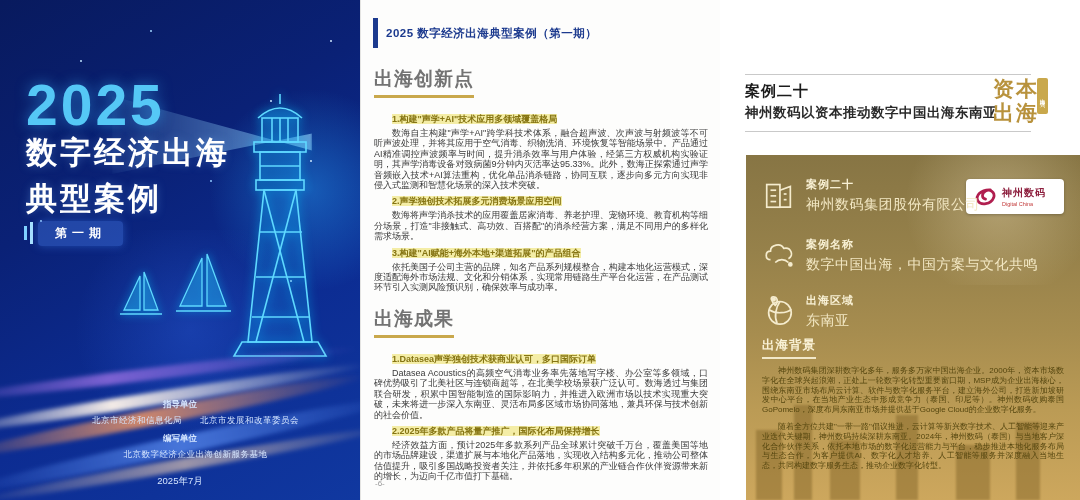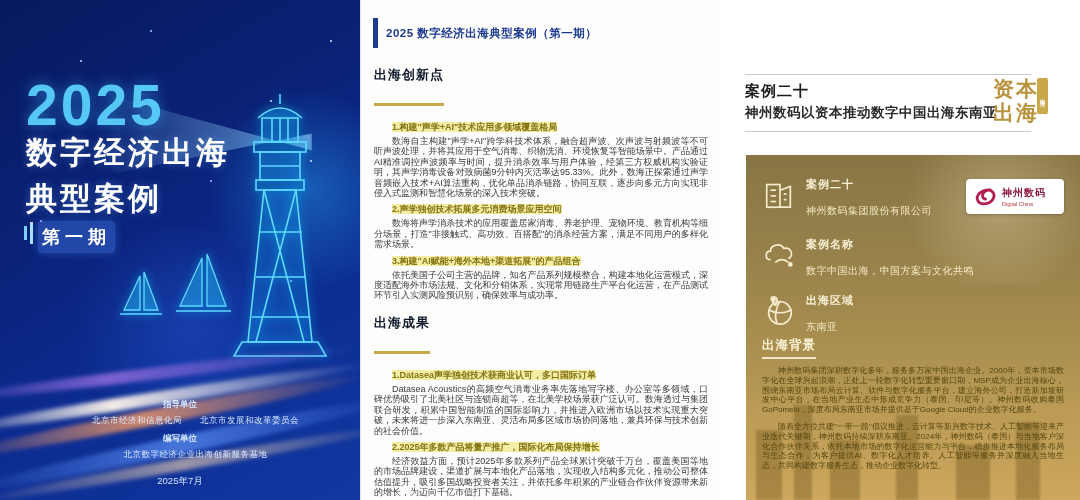--- a/index.html
+++ b/index.html
@@ -30,40 +30,40 @@
     background:linear-gradient(90deg,rgba(90,130,235,0),rgba(90,140,240,.75) 50%,rgba(90,130,235,0)); }
   .t5 { left:-30px; top:458px; width:430px; height:12px; transform:rotate(-10deg);
     background:linear-gradient(90deg,rgba(250,210,170,0),rgba(250,215,180,.6) 50%,rgba(250,210,170,0)); }
   .cover-year { position:absolute; left:26px; top:72px; font-size:57px; font-weight:800; letter-spacing:3px;
     color:#55c8f6; text-shadow:0 0 14px rgba(60,180,255,.55); }
   .cover-t1 { position:absolute; left:26px; top:132px; font-size:31px; font-weight:800; color:#fff; letter-spacing:3px;
     text-shadow:0 0 8px rgba(120,190,255,.35); }
   .cover-t2 { position:absolute; left:26px; top:178px; font-size:31px; font-weight:800; color:#fff; letter-spacing:3px;
     text-shadow:0 0 8px rgba(120,190,255,.35); }
   .issue-badge { position:absolute; left:38px; top:221px; background:rgba(80,140,255,.35); border-radius:4px;
-    padding:4px 4px; color:#fff; font-size:18px; font-weight:700; letter-spacing:5px;
+    padding:4px 17px; color:#fff; font-size:12px; font-weight:700; letter-spacing:5px;
     box-shadow:0 0 10px rgba(70,140,255,.4); }
   .issue-bar1 { position:absolute; left:24px; top:226px; width:3px; height:14px; background:#7fd0ff; }
   .issue-bar2 { position:absolute; left:30px; top:222px; width:3px; height:22px; background:#a9e2ff; }
   .lighthouse { position:absolute; right:14px; top:92px; filter:drop-shadow(0 0 5px rgba(0,200,255,.85)); }
   .boats { position:absolute; left:118px; top:248px; filter:drop-shadow(0 0 4px rgba(0,200,255,.8)); }
   .cover-footer { position:absolute; left:0; bottom:0; width:100%; text-align:center; color:#d6e6ff; }
   .cf-label { font-size:8.5px; font-weight:700; margin-top:6px; }
   .cf-orgs { font-size:8.5px; margin-top:4px; letter-spacing:.5px;padding-left:31px; }
   .cf-date { font-size:9.5px; margin-top:14px; margin-bottom:12px; }
 
   
   .mid { position:absolute; left:360px; top:0; width:396px; height:500px; background:#fdfdfc;
     border-left:1px solid #e4e4e2; border-right:1px solid #e4e4e2; }
   .mid-header { position:absolute; left:12px; top:18px; display:flex; align-items:center; }
   .mid-header .vbar { width:5px; height:30px; background:#1c3a8e; margin-right:8px; }
   .mid-header .htxt { font-size:11.5px; font-weight:800; color:#1c3a8e; letter-spacing:.5px; }
   .mid-body { position:absolute; left:13px; top:66px; width:334px; }
-  .sec-head { font-size:13px; font-weight:800; color:#0f172a; width:fit-content;
-    border-bottom:3px solid #c9a84c; padding-bottom:19px; letter-spacing:1px; }
+  .sec-head { font-size:19px; font-weight:800; color:#737373; width:fit-content;
+    border-bottom:3px solid #c9a84c; padding-bottom:3px; letter-spacing:1px; }
   .sec-head.second { margin-top:13px; }
   .item-head { display:inline; background:#f4eda6; color:#857413; font-weight:700; font-size:9px; line-height:12px; }
   .item-head-wrap { padding-left:18px; }
   .item-body { font-size:9px; line-height:10.4px; color:#3a3a3a; text-align:justify; text-indent:2em; margin-top:2px; }
   .mid .first-gap { margin-top:10px; }
   .pageno { position:absolute; left:14px; bottom:12px; font-size:8px; color:#999; }
 
   
   .right { position:absolute; left:720px; top:0; width:360px; height:500px; background:#fff; overflow:hidden; }
   .r-line { position:absolute; left:25px; width:286px; height:1px; background:#c9c9c9; }
@@ -79,21 +79,21 @@
     background:linear-gradient(180deg,#877544 0%,#96814a 28%,#a78d4f 52%,#bb9b55 74%,#cda75d 100%); }
   .gold-box .sky { position:absolute; right:-30px; top:-30px; width:220px; height:160px;
     background:radial-gradient(circle,rgba(255,240,205,.30),rgba(255,240,205,0) 70%); }
   .bldg { position:absolute; bottom:0; background:rgba(125,95,35,.45); filter:blur(1px); }
   .b1 { left:10px; width:26px; height:70px; } .b2 { left:48px; width:18px; height:95px; }
   .b3 { left:84px; width:30px; height:60px; } .b4 { left:150px; width:22px; height:85px; }
   .b5 { left:210px; width:34px; height:55px; } .b6 { left:270px; width:24px; height:78px; }
   .info-row { position:absolute; left:16px; display:flex; }
   .info-row .ic { width:34px; height:34px; margin-right:10px; flex:none; }
   .info-label { font-size:11px; font-weight:800; color:#f8f0d4; letter-spacing:1px; }
-  .info-value { font-size:10px; color:#f3e8c4; margin-top:12px; letter-spacing:.5px; }
+  .info-value { font-size:14px; color:#f3e8c4; margin-top:4px; letter-spacing:.5px; }
   .logo-card { position:absolute; right:16px; top:24px; width:98px; height:35px; background:#fff; border-radius:4px;
     display:flex; align-items:center; padding:0 7px; box-shadow:0 1px 3px rgba(0,0,0,.25); }
   .logo-card .ltxt { margin-left:5px; }
   .logo-name { font-size:10px; font-weight:800; color:#8d1f3e; letter-spacing:1px; }
   .logo-sub { font-size:5.5px; color:#c23a3a; margin-top:1px; }
   .bg-sec { position:absolute; left:16px; top:182px; width:302px; }
   .bg-head { font-size:12.5px; font-weight:800; color:#faf2d6; width:fit-content; letter-spacing:1px;
     border-bottom:2px solid rgba(250,242,214,.9); padding-bottom:3px; }
   .bg-para { font-size:8px; line-height:9.8px; color:#55460f; text-align:justify; text-indent:2em; margin-top:7px; }
 </style>

